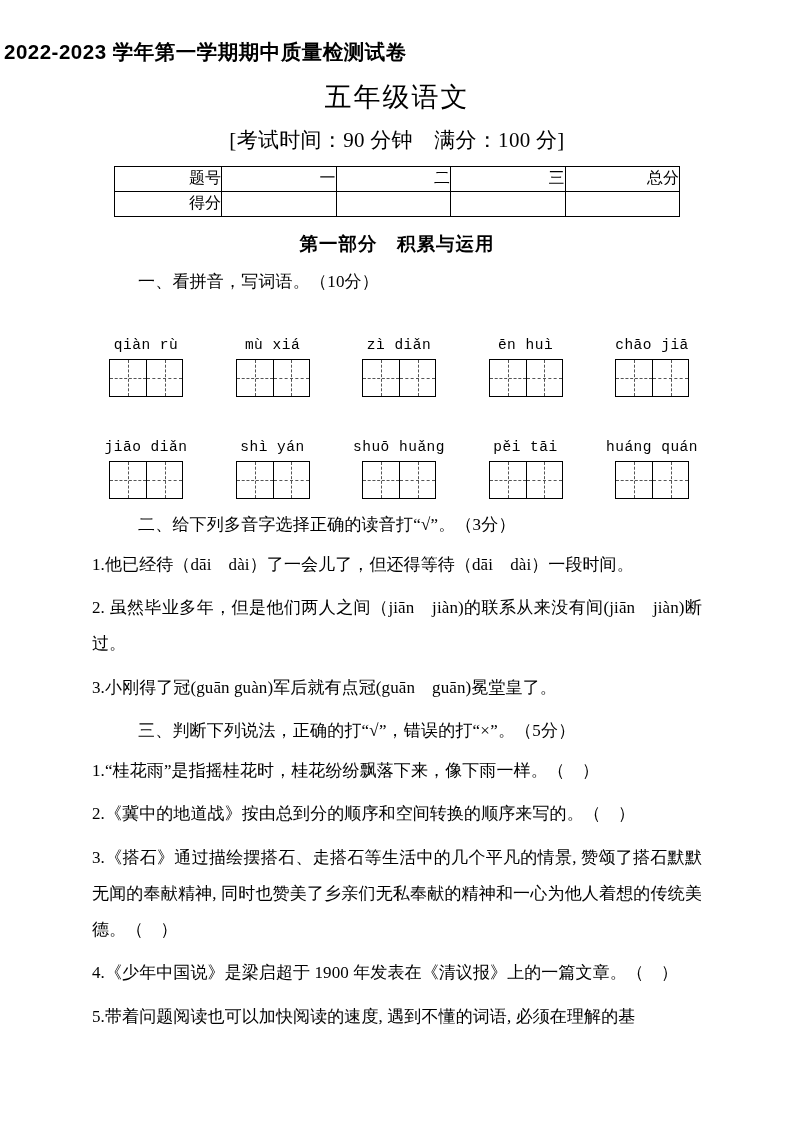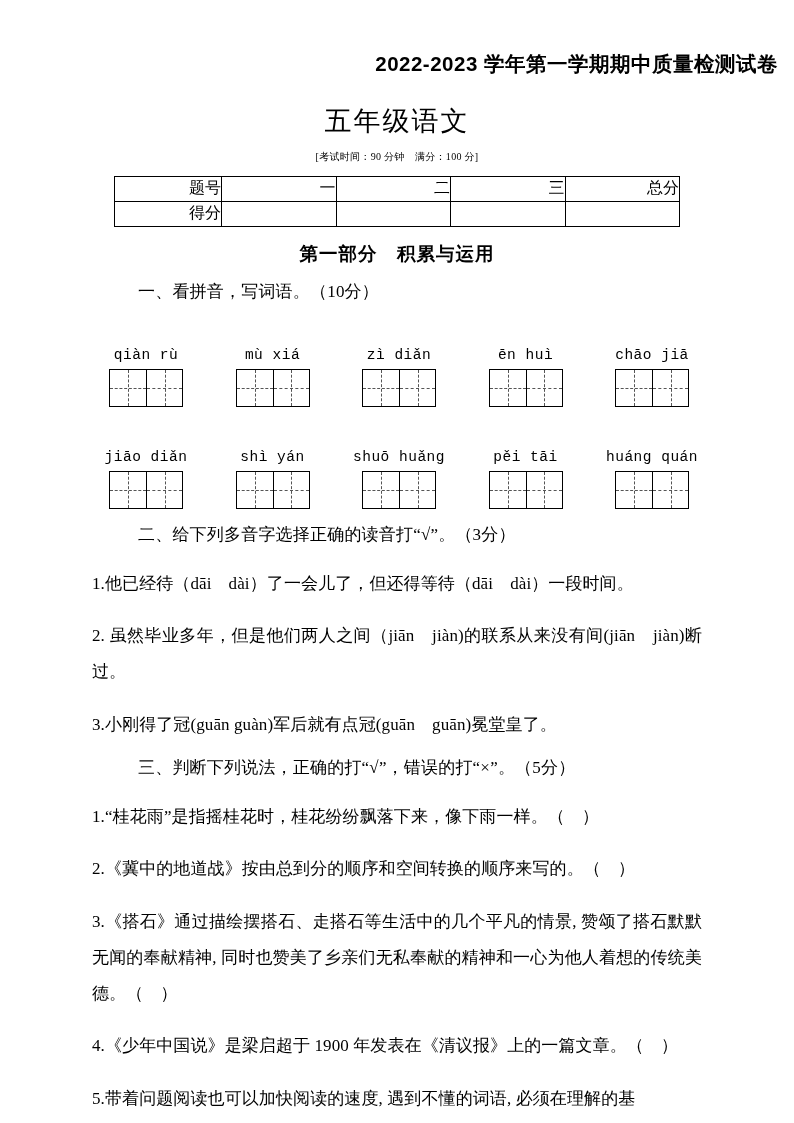--- a/index.html
+++ b/index.html
@@ -12,42 +12,42 @@
     width: 794px;
     height: 1123px;
     background: #ffffff;
     overflow: hidden;
     font-family: "Liberation Serif", "DejaVu Serif", serif;
     color: #000000;
   }
 
   
   .paper-title {
-    text-align: right;
+    text-align: left;
     font-family: "Liberation Sans", "DejaVu Sans", sans-serif;
     font-weight: bold;
     font-size: 20.5px;
     letter-spacing: 0.5px;
-    margin: 16px;
+    margin: 4px;
     padding-top: 36px;
     line-height: 1.2;
   }
   .subject-title {
     text-align: center;
     font-family: "Liberation Sans", "DejaVu Sans", sans-serif;
     font-weight: normal;
     font-size: 27px;
     letter-spacing: 2px;
     margin: 0;
     padding-top: 12px;
     line-height: 1.2;
   }
   .exam-info {
     text-align: center;
-    font-size: 10px;
+    font-size: 21px;
     margin: 0;
     padding-top: 13px;
     letter-spacing: 0.3px;
   }
 
   
   .score-table-wrap {
     padding-top: 12px;
     display: flex;
     justify-content: center;
@@ -84,21 +84,21 @@
   .q-heading {
     font-size: 17px;
     line-height: 1.55;
     margin-top: 13px;
     letter-spacing: 0.2px;
     margin-left: 46px;
   }
   .q-item {
     font-size: 17px;
     line-height: 2.1;
-    margin-top: 17px;
+    margin-top: 8px;
     letter-spacing: 0.1px;
     text-align: justify;
   }
 
   
   .pinyin-block {
     padding: 0 88px 0 92px;
   }
   .pinyin-row {
     display: flex;

